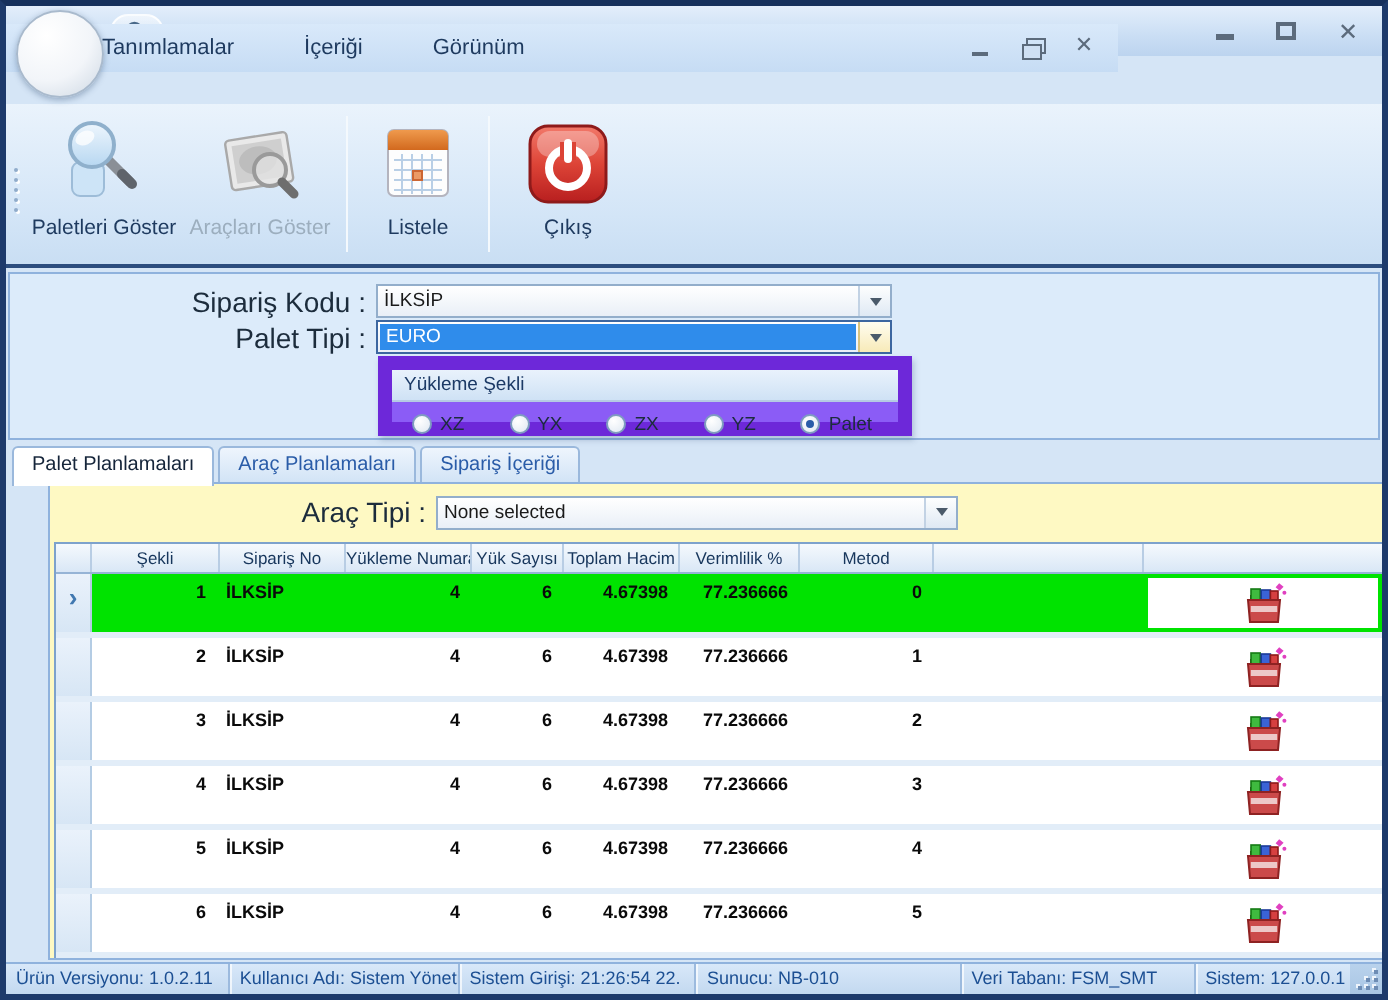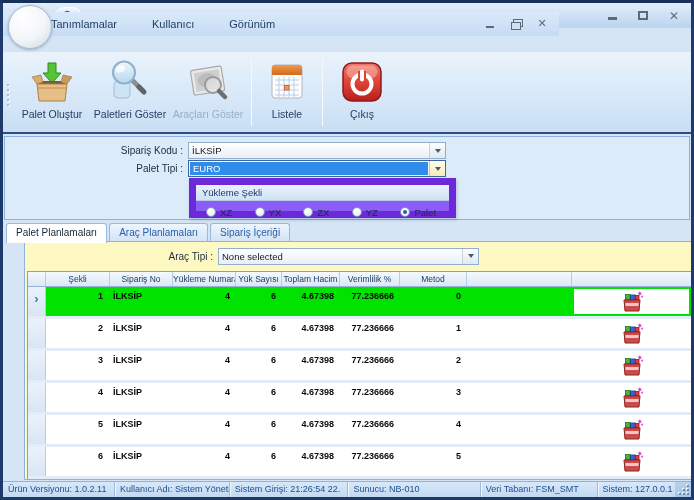--- a/index.html
+++ b/index.html
@@ -70,21 +70,21 @@
   .tbtn .tlabel { font-size:10.5px; color:#1e3a5f; white-space:nowrap; }
   .tbtn.disabled .tlabel { color:#9caebe; }
   .tsep { width:1px; background:#b2c9e2; border-right:1px solid #f4f9fd; margin:6px 4px 6px 4px; }
 
   
   .formpanel {
     position:absolute; left:1px; top:133px; width:686px; height:84px;
     background:#dcebfa; border:1px solid #8fb2dd;
   }
   .form-row { position:absolute; left:0; height:17px; display:flex; align-items:center; }
-  .flabel { width:183px; text-align:right; font-size:10px; color:#1c2c3c; padding-right:5px; }
+  .flabel { width:183px; text-align:right; font-size:14px; color:#1c2c3c; padding-right:5px; }
   .combo {
     width:258px; height:17px; border:1px solid #93aecb; background:linear-gradient(#ffffff,#e9eff7);
     display:flex; align-items:stretch;
   }
   .combo .cval { flex:1; font-size:9.5px; color:#1a1a1a; padding:2px 3px 0 3px; white-space:nowrap; overflow:hidden; }
   .combo .cbtn { width:16px; display:flex; align-items:center; justify-content:center; border-left:1px solid #c2d2e4; background:linear-gradient(#fdfefe,#dfe9f4); }
   .arrow-down { width:0; height:0; border-left:3px solid transparent; border-right:3px solid transparent; border-top:4px solid #4a5a6a; }
   .combo.hot { border-color:#3c66a0; }
   .combo.hot .cval { background:#2f8ceb; color:#ffffff; margin:1px; padding-top:1px; }
   .combo.hot .cbtn { background:linear-gradient(#fffdf0,#f7eab8); border-left:1px solid #d9c480; }
@@ -225,21 +225,21 @@
       <span class="wbtn">
           <span class="g-close">✕</span>
         </span>
     </div>
   </div>
   <div class="orb"></div>
 
   <div class="menubar">
     <div class="menu-items">
       <span class="menu-item">Tanımlamalar</span>
-      <span class="menu-item">Kullanıcı</span>
+      <span class="menu-item">İçeriği</span>
       <span class="menu-item">Görünüm</span>
     </div>
     <div class="mdibtns">
       <span class="mbtn">
           <span class="g-min-s"></span>
         </span>
       <span class="mbtn">
           <span class="g-restore"></span>
         </span>
       <span class="mbtn">
@@ -250,33 +250,20 @@
 
   <div class="ribbon">
     <div class="toolbar-grip">
         <i></i>
         <i></i>
         <i></i>
         <i></i>
         <i></i>
       </div>
 
-    <div class="tbtn">
-      <span class="ticon">
-        <svg width="44" height="44" viewBox="0 0 44 44">
-          <polygon points="18,3 26,3 26,13 31,13 22,23 13,13 18,13" fill="#54c335" stroke="#2e8a18" stroke-width="1"></polygon>
-          <rect x="9" y="21" width="26" height="6" fill="#7a5c34"></rect>
-          <polygon points="7,24 2,17 11,15 13,22" fill="#d8ae6e" stroke="#a87f48" stroke-width="0.8"></polygon>
-          <polygon points="37,24 42,17 33,15 31,22" fill="#c99c5c" stroke="#a87f48" stroke-width="0.8"></polygon>
-          <polygon points="7,24 37,24 35,41 9,41" fill="#e5bf85" stroke="#a87f48" stroke-width="1"></polygon>
-          <line x1="7.6" y1="28" x2="36.4" y2="28" stroke="#c89858" stroke-width="1.2"></line>
-        </svg>
-      </span>
-      <span class="tlabel">Palet Oluştur</span>
-    </div>
 
     <div class="tbtn">
       <span class="ticon">
         <svg width="44" height="44" viewBox="0 0 44 44">
           <rect x="6" y="21" width="16" height="17" rx="4" fill="#cde4f7" stroke="#9dbcd8" stroke-width="1"></rect>
           <line x1="24" y1="20" x2="35" y2="31" stroke="#8a8f96" stroke-width="5" stroke-linecap="round"></line>
           <line x1="31" y1="27" x2="36" y2="32" stroke="#5f646b" stroke-width="5" stroke-linecap="round"></line>
           <circle cx="16" cy="12.5" r="11" fill="url(#lensg)" stroke="#8fb0cc" stroke-width="2"></circle>
           <ellipse cx="12.5" cy="9" rx="5" ry="3.4" fill="#ffffff" opacity="0.75" transform="rotate(-25 12.5 9)"></ellipse>
         </svg>

